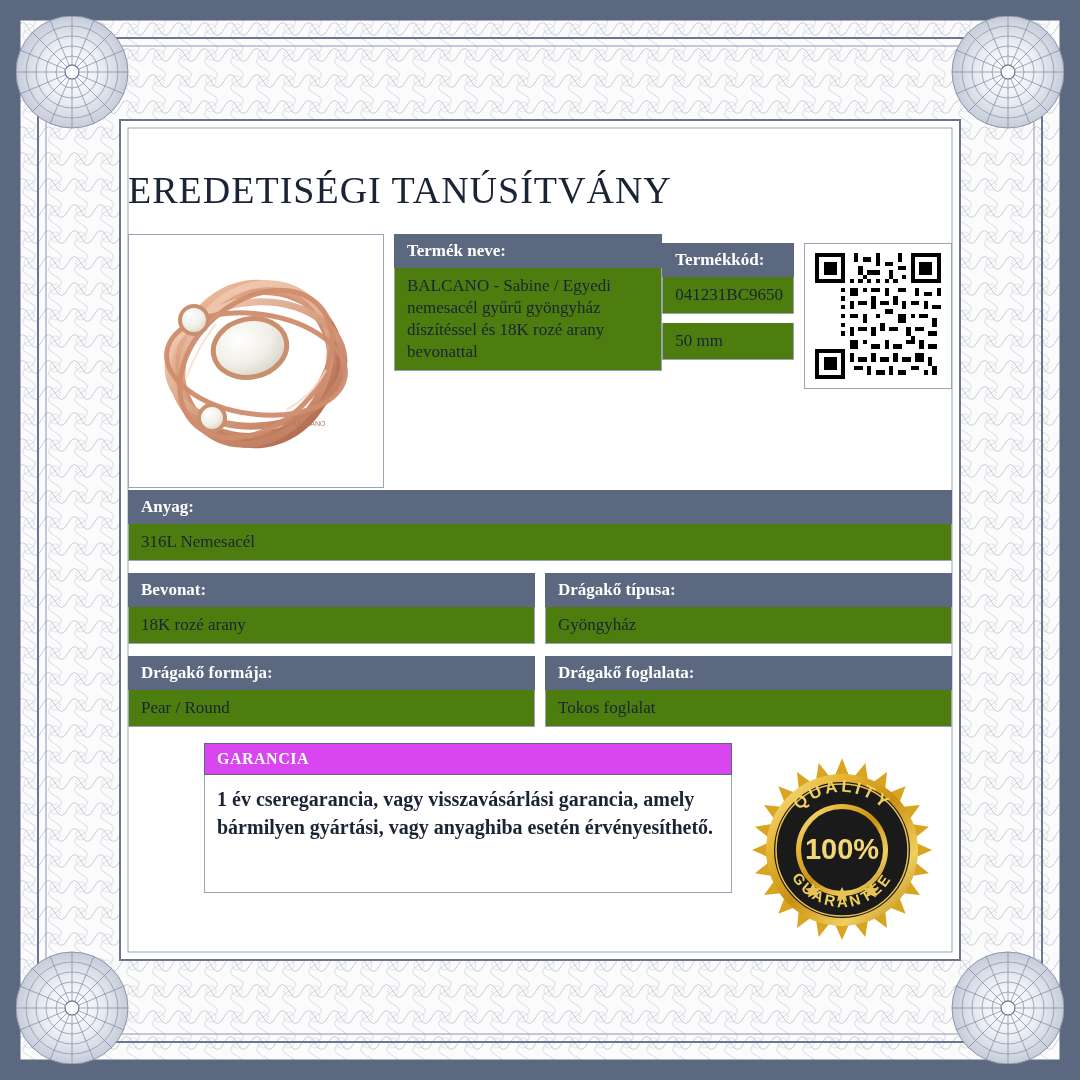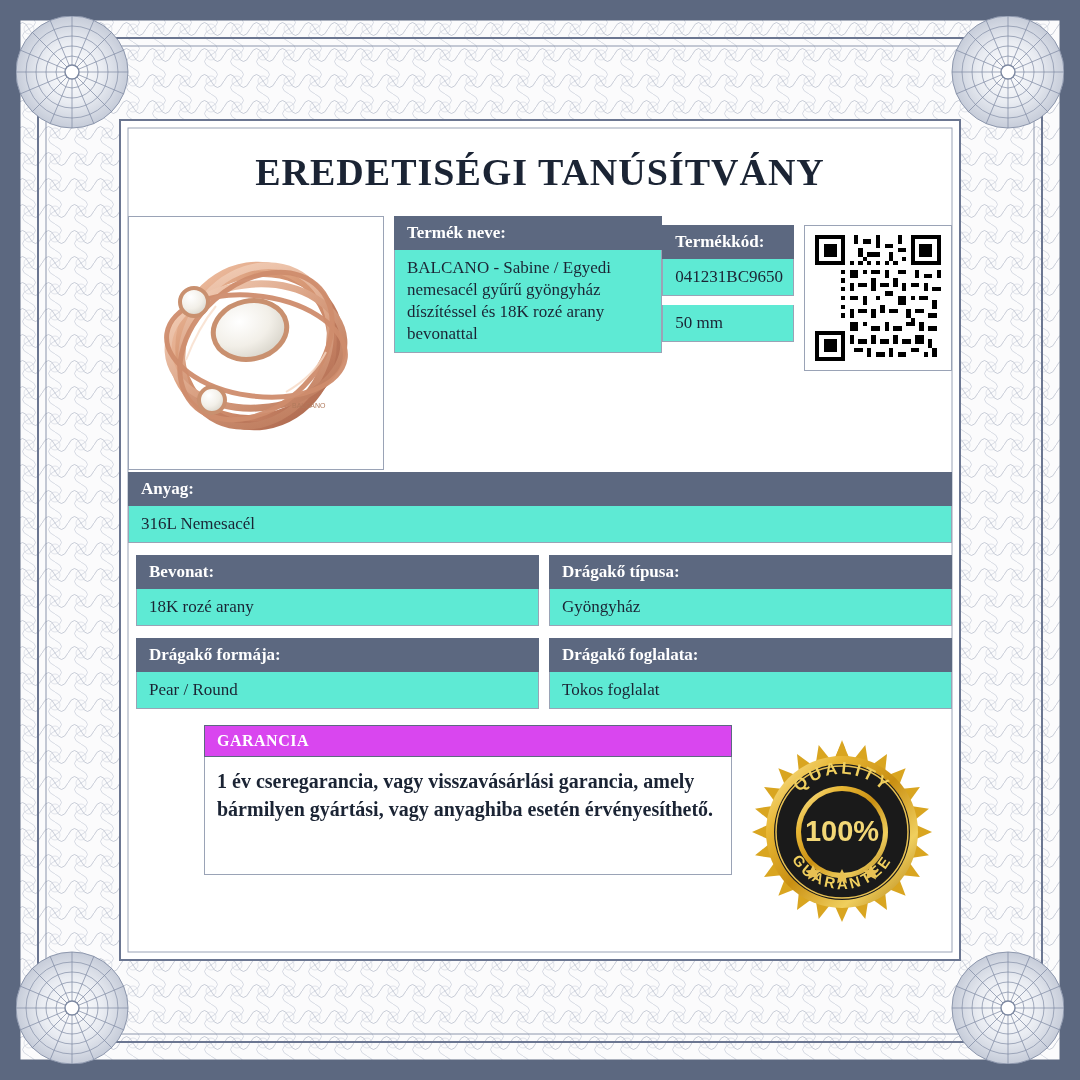--- a/index.html
+++ b/index.html
@@ -32,41 +32,40 @@
   }
 
   
   .content {
     position: absolute;
     left: 128px; top: 128px;
     width: 824px;
     height: 824px;
   }
   .cert-title {
-    text-align: center;
     font-size: 38px;
-    font-weight: bold;
+    font-weight: normal;
     letter-spacing: 1px;
     color: #1b2434;
-    margin-top: 22px;
+    margin-top: 40px;
     margin-bottom: 22px;
     font-family: "Liberation Serif", serif;
   }
 
   .label-bar {
     background: #5c6880;
     color: #ffffff;
     font-weight: bold;
     font-size: 17px;
     padding: 6px 10px 6px 12px;
     border: 1px solid #5c6880;
     font-family: "Liberation Serif", serif;
   }
   .value-bar {
-    background: #5eead4;
+    background: #4d7c0f;
     color: #1b2434;
     font-size: 17px;
     padding: 7px 10px 7px 12px;
     border: 1px solid #9aa3b6;
     border-top: none;
     font-family: "Liberation Serif", serif;
     line-height: 1.3;
   }
   .label-bar.muted {
     background: #9aa3b6;
@@ -98,21 +97,21 @@
     width: 148px; height: 146px;
     border: 1px solid #9aa3b6;
     background: #fff;
     display: flex; align-items: center; justify-content: center;
     flex: none;
   }
   .variant-block { margin-top: 9px; }
 
   .full-block { margin-top: 2px; }
 
-  .two-col { display: flex; gap: 10px; margin-top: 12px; padding-left: 8px; }
+  .two-col { display: flex; gap: 10px; margin-top: 12px; }
   .two-col > div { flex: 1; }
 
   
   .bottom-section {
     display: flex;
     margin-top: 16px;
     align-items: flex-start;
   }
   .warranty {
     width: 528px;

